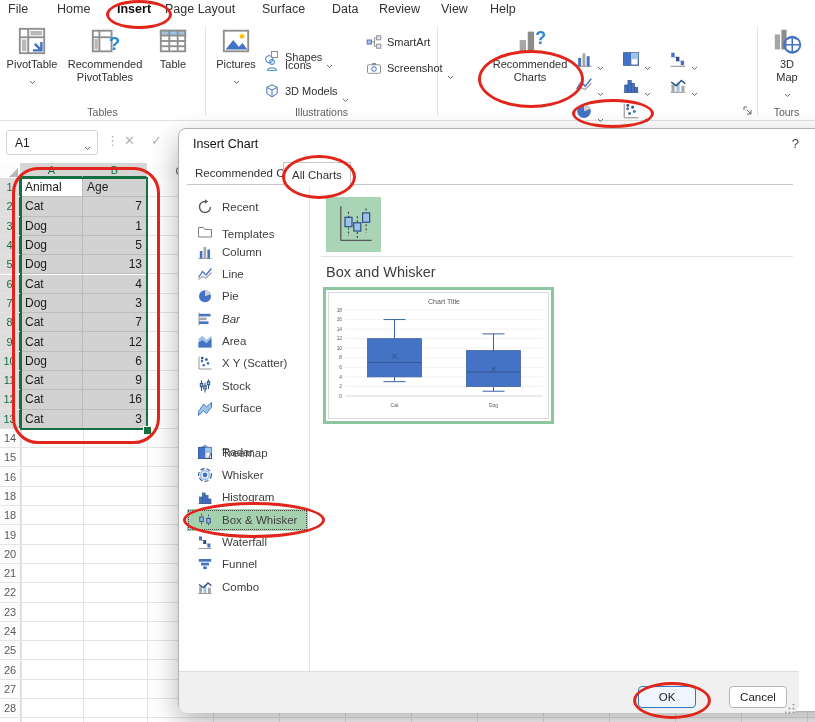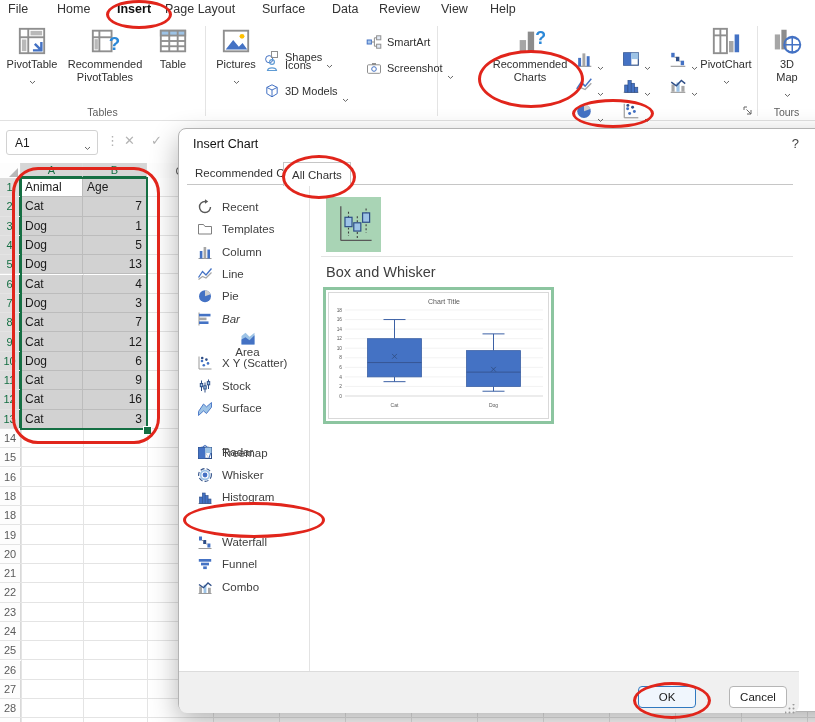--- a/index.html
+++ b/index.html
@@ -207,20 +207,21 @@
           <rect x="1.5" y="4.8" width="13" height="8.5" rx="1" fill="none" stroke="#8f8f8f"></rect>
           <circle cx="8" cy="9" r="2.3" fill="none" stroke="#4472c4"></circle>
           <rect x="6" y="3" width="4" height="2" fill="#8f8f8f"></rect>
         </svg>
       </span>
     <span class="rlabel">Screenshot</span>
     <span class="chev"><svg viewBox="0 0 7 5">
           <path d="M1 1l2.5 2.4L6 1" fill="none" stroke="#555" stroke-width=".9"></path>
         </svg></span>
   </div>
+  <div class="glabel" style="left:206px;width:231px">Illustrations</div>
 
   <div class="bigbtn" style="left:487px;width:86px">
     <span class="bicon">
         <svg viewBox="0 0 16 16" xmlns="http://www.w3.org/2000/svg">
           <rect x="2.5" y="7.5" width="3.4" height="6.5" fill="#a6a6a6"></rect>
           <rect x="6.8" y="3" width="3.4" height="11" fill="#8c8c8c"></rect>
           <text x="10.8" y="9.5" font-size="9.5" fill="#2b88d8" font-weight="bold">?</text>
         </svg>
       </span>
     <span class="blabel">Recommended Charts</span>
@@ -327,35 +328,20 @@
             <circle cx="9.4" cy="4.6" r="1.3" fill="#2e4e87"></circle>
             <circle cx="11" cy="8.4" r="1.3" fill="#4472c4"></circle>
             <circle cx="5.2" cy="3" r="1.3" fill="#2e4e87"></circle>
           </svg>
         </span>
         <span class="chev"><svg viewBox="0 0 7 5">
             <path d="M1 1l2.5 2.4L6 1" fill="none" stroke="#555" stroke-width=".9"></path>
           </svg></span>
       </div>
     </div>
-  <div class="bigbtn" style="left:698px;width:56px">
-    <span class="bicon">
-        <svg viewBox="0 0 16 16" xmlns="http://www.w3.org/2000/svg">
-          <rect x="1.5" y="1.5" width="7" height="13" fill="none" stroke="#8f8f8f"></rect>
-          <line x1="1.5" y1="5" x2="8.5" y2="5" stroke="#8f8f8f"></line>
-          <line x1="5" y1="1.5" x2="5" y2="14.5" stroke="#8f8f8f"></line>
-          <rect x="9.6" y="8" width="2.4" height="6" fill="#a6a6a6"></rect>
-          <rect x="12.6" y="4.5" width="2.4" height="9.5" fill="#4472c4"></rect>
-        </svg>
-      </span>
-    <span class="blabel">PivotChart</span>
-    <span class="chev"><svg viewBox="0 0 7 5">
-          <path d="M1 1l2.5 2.4L6 1" fill="none" stroke="#555" stroke-width=".9"></path>
-        </svg></span>
-  </div>
   <div class="abs" style="left:742px;top:80px;width:11px;height:11px">
     <svg viewBox="0 0 11 11">
         <path d="M2 2h3M2 2v3" stroke="#666" fill="none"></path>
         <path d="M9 9H5M9 9V5M9 9L4.5 4.5" stroke="#666" fill="none"></path>
       </svg>
   </div>
 
   <div class="bigbtn" style="left:762px;width:50px">
     <span class="bicon">
         <svg viewBox="0 0 16 16" xmlns="http://www.w3.org/2000/svg">
@@ -535,21 +521,21 @@
   <div id="type-list">
       <div class="titem" style="top: 11px;">
         <span class="licon">
           <svg viewBox="0 0 16 16" xmlns="http://www.w3.org/2000/svg">
             <path d="M13.5 8A5.5 5.5 0 1 1 8 2.5" fill="none" stroke="#595959" stroke-width="1.4"></path>
             <path d="M8 0.2v4.6L11.2 2.5z" fill="#595959"></path>
           </svg>
         </span>
         <span class="tlabel">Recent</span>
       </div>
-      <div class="titem" style="top: 33.33px;">
+      <div class="titem" style="top: 33.33px; align-items: flex-end;">
         <span class="licon">
           <svg viewBox="0 0 16 16" xmlns="http://www.w3.org/2000/svg">
             <path d="M1.5 3.5h5l1.5 2h6.5v7.5h-13z" fill="none" stroke="#7f7f7f"></path>
           </svg>
         </span>
         <span class="tlabel">Templates</span>
       </div>
       <div class="titem" style="top: 55.66px;">
         <span class="licon">
           <svg viewBox="0 0 16 16" xmlns="http://www.w3.org/2000/svg">
@@ -583,21 +569,21 @@
         <span class="licon">
           <svg viewBox="0 0 16 16" xmlns="http://www.w3.org/2000/svg">
             <line x1="2" y1="1.5" x2="2" y2="14.5" stroke="#999"></line>
             <rect x="2" y="2.8" width="11.5" height="2.6" fill="#4472c4"></rect>
             <rect x="2" y="6.6" width="7.5" height="2.6" fill="#a6a6a6"></rect>
             <rect x="2" y="10.4" width="9.5" height="2.6" fill="#4472c4"></rect>
           </svg>
         </span>
         <span class="tlabel">Bar</span>
       </div>
-      <div class="titem" style="top: 144.98px; flex-direction: column;">
+      <div class="titem" style="top: 144.98px;">
         <span class="licon">
           <svg viewBox="0 0 16 16" xmlns="http://www.w3.org/2000/svg">
             <path d="M1.5 14.5V6l4-3.2 4 4 5-4v11.7z" fill="#9dc3e6"></path>
             <path d="M1.5 14.5V9.5l4-2.3 4 3 5-5v9.3z" fill="#4472c4"></path>
           </svg>
         </span>
         <span class="tlabel">Area</span>
       </div>
       <div class="titem" style="top: 167.31px;">
         <span class="licon">
@@ -673,20 +659,35 @@
             <line x1="1.5" y1="14.5" x2="14.5" y2="14.5" stroke="#999"></line>
             <g fill="#4472c4" stroke="#2e4e87" stroke-width=".6">
               <rect x="2.4" y="8" width="2.9" height="6.5"></rect>
               <rect x="5.3" y="4" width="2.9" height="10.5"></rect>
               <rect x="8.2" y="6.5" width="2.9" height="8"></rect>
               <rect x="11.1" y="10" width="2.9" height="4.5"></rect>
             </g>
           </svg>
         </span>
         <span class="tlabel">Histogram</span>
+      </div>
+      <div class="titem sel" style="top: 323.62px;">
+        <span class="licon">
+          <svg viewBox="0 0 16 16" xmlns="http://www.w3.org/2000/svg">
+            <g stroke="#2e4e87">
+              <line x1="4.5" y1="1.8" x2="4.5" y2="14.2" stroke-dasharray="1.6 1.4"></line>
+              <line x1="11.5" y1="2.6" x2="11.5" y2="13.4" stroke-dasharray="1.6 1.4"></line>
+            </g>
+            <g fill="#9dc3e6" stroke="#2e4e87">
+              <rect x="2.8" y="5" width="3.4" height="4.6"></rect>
+              <rect x="9.8" y="6.4" width="3.4" height="4.6"></rect>
+            </g>
+          </svg>
+        </span>
+        <span class="tlabel">Box &amp; Whisker</span>
       </div>
       <div class="titem" style="top: 345.95px;">
         <span class="licon">
           <svg viewBox="0 0 16 16" xmlns="http://www.w3.org/2000/svg">
             <line x1="1.5" y1="14.5" x2="14.5" y2="14.5" stroke="#999"></line>
             <rect x="2" y="2.5" width="3" height="4" fill="#4472c4"></rect>
             <rect x="6.2" y="6" width="3" height="4" fill="#2e4e87"></rect>
             <rect x="10.4" y="9.5" width="3" height="4" fill="#4472c4"></rect>
             <path d="M5 6.5h1.2M9.2 10h1.2" stroke="#999"></path>
           </svg>

